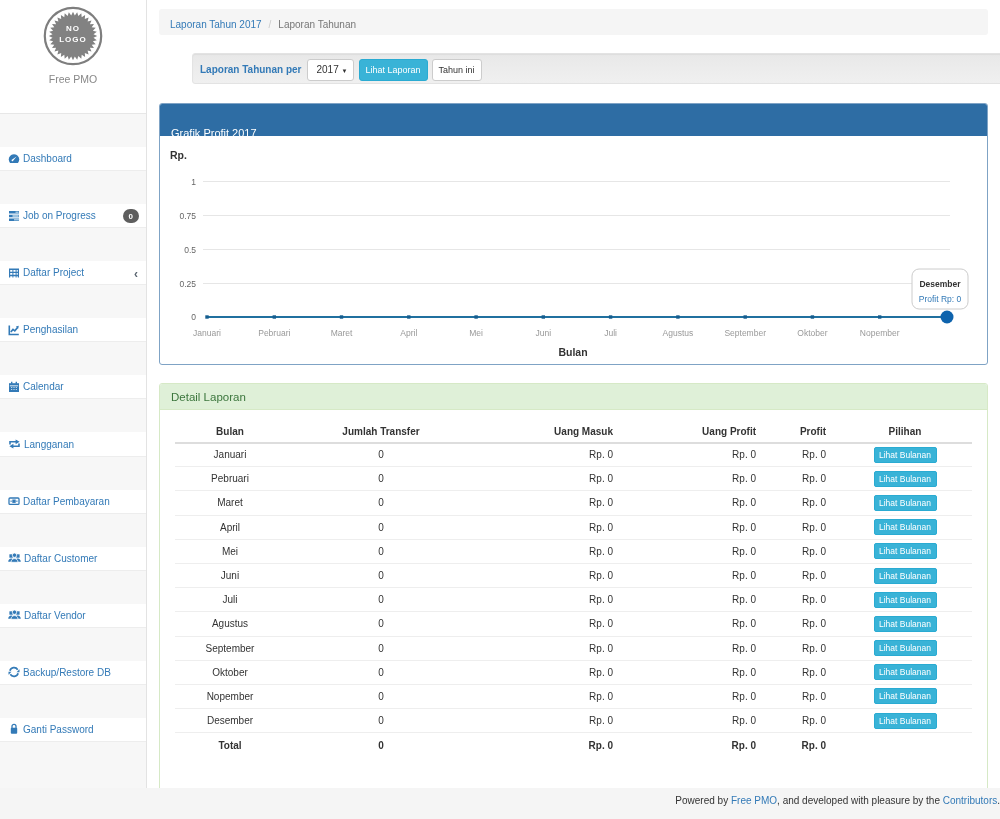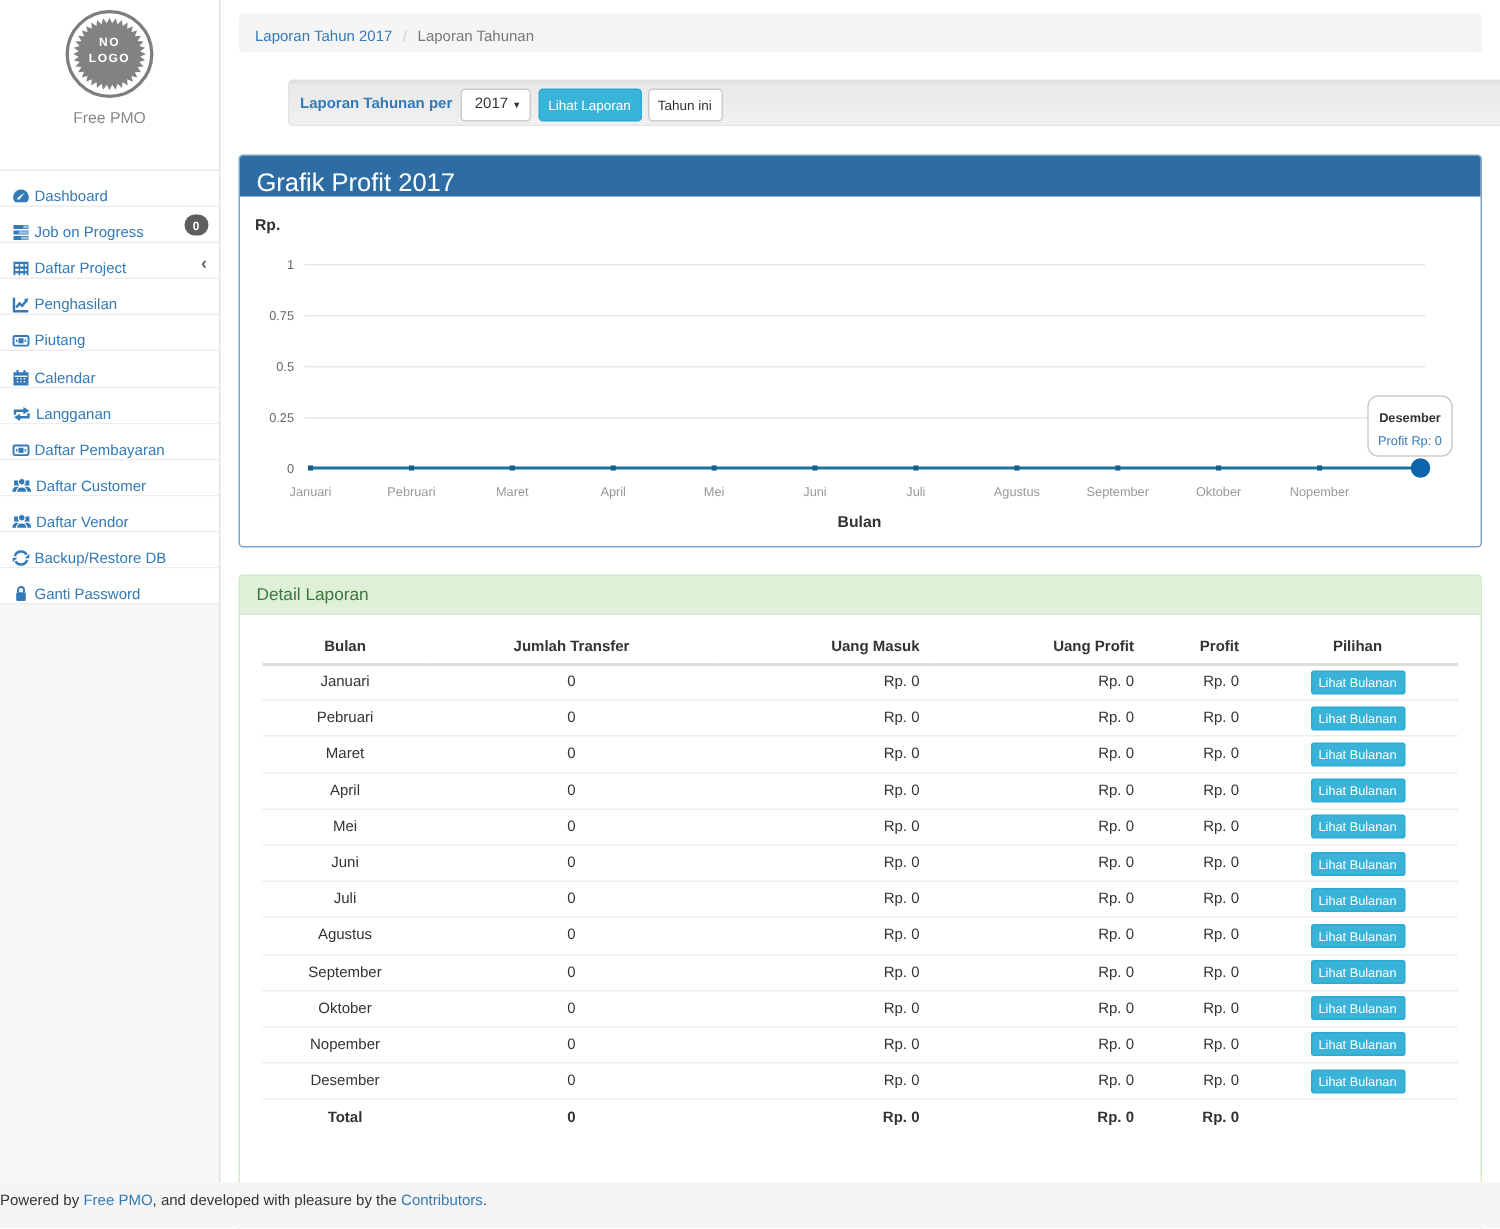--- a/index.html
+++ b/index.html
@@ -1,63 +1,63 @@
 <!DOCTYPE html>
 <html><head>
 <meta charset="utf-8">
 <style>
 * { margin:0; padding:0; box-sizing:border-box; }
 html,body { width:1000px; height:819px; }
 body { font-family:"Liberation Sans", sans-serif; font-size:10px; color:#333; background:#fff; position:relative; overflow:hidden; }
-a { text-decoration:none; color:#337ab7; }
+a { text-decoration:none; color:#337ab7;margin-top:33px; }
 
 
 #sidebar { position:absolute; left:0; top:0; width:147px; height:788px; background:#f7f7f7; border-right:1px solid #e3e3e3; }
 #logoblk { background:#fff; height:114px; border-bottom:1px solid #e7e7e7; position:relative; }
 #freepmo { position:absolute; left:0; right:0; top:73px; text-align:center; color:#888; font-size:10.5px; }
 #menu { list-style:none; }
 #menu li { height:24.1px; background:#fff; border-bottom:1px solid #ededed; position:relative; }
-#menu li a { display:flex; align-items:flex-end; height:100%; padding:0 8px 0 7.5px; font-size:10px; color:#337ab7; }
+#menu li a { display:flex; align-items:center; height:100%; padding:0 8px 0 7.5px; font-size:10px; color:#337ab7; }
 #menu li a svg { margin-right:3.5px; flex:none; }
 .badge0 { position:absolute; right:7.5px; top:5px; background:#5e5e5e; color:#fff; font-size:8px; font-weight:bold; border-radius:7px; padding:2.5px 5.5px; line-height:9px; }
 .chev { position:absolute; right:8px; top:6.5px; color:#5a6570; font-size:12px; font-weight:bold; line-height:12px; }
 
 
 #main { position:absolute; left:159px; top:0; width:829px; }
 #breadcrumb { position:absolute; top:9px; left:0; width:829px; height:26px; background:#f5f5f5; border-radius:3px; padding:10px 11px 2px; font-size:10px; line-height:11px; color:#777; }
 #breadcrumb .sep { color:#ccc; padding:0 7px; }
 #well { position:absolute; top:53px; left:0; width:829px; height:31px; background:linear-gradient(#e8e8e8,#f0f0f0); border:1px solid #e3e3e3; border-radius:3px; box-shadow:inset 0 1px 1px rgba(0,0,0,.05); padding:5px 7px 3px; display:flex; align-items:center;margin-left:33px; }
 #well label { font-weight:bold; color:#337ab7; font-size:10px; margin-right:5px; }
 #selyear { width:47px; height:22px; background:#fff; border:1px solid #ccc; border-radius:3px; position:relative; font-size:10px; line-height:20px; padding-left:9px; color:#333; margin-right:5px; }
 #selyear:after { content:"▼"; font-size:6px; color:#333; position:absolute; right:5px; top:8px; line-height:6px; }
 .btn { display:inline-block; height:22px; line-height:20px; border-radius:3px; font-size:9px; text-align:center; border:1px solid transparent; }
 .btn-info { background:#39b3d7; border-color:#2aabd2; color:#fff; }
 .btn-default { background:#fff; border-color:#ccc; color:#333; }
 
 
 .panel { position:absolute; left:0; width:829px; border-radius:3px; background:#fff; }
 #chartpanel { top:103px; height:262px; border:1px solid #7fa3c5; }
-#chartpanel .phead { background:#2e6da4; color:#fff; height:26.5px; line-height:27.5px; padding:4px 11px; font-size:17px; border-radius:2px 2px 0 0; }
+#chartpanel .phead { background:#2e6da4; color:#fff; height:26.5px; line-height:27.5px; padding:16px 11px; font-size:11px; border-radius:2px 2px 0 0; }
 #detailpanel { top:383px; height:492px; border:1px solid #d6e9c6; }
 #detailpanel .phead { background:#dff0d8; color:#3c763d; height:26px; line-height:26.5px; padding:0 11px; font-size:11.5px; border-bottom:1px solid #d6e9c6; border-radius:2px 2px 0 0; }
 
 
 #tbl { position:absolute; left:15px; top:37px; width:797px; border-collapse:collapse; font-size:10px; color:#333; }
 #tbl th { font-weight:bold; border-bottom:2px solid #ddd; height:21.5px; }
 #tbl td { height:24.2px; border-top:1px solid #eee; }
 #tbl .c1 { width:110px; text-align:center; }
 #tbl .c2 { width:192px; text-align:center; }
 #tbl .c3 { width:144px; text-align:right; padding-right:8px; }
 #tbl .c4 { width:143px; text-align:right; padding-right:8px; }
 #tbl .c5 { width:74px; text-align:right; padding-right:12px; }
 #tbl .c6 { width:134px; text-align:center; }
 .btn-xs { display:inline-block; width:63px; height:16px; line-height:15px; background:#39b3d7; border:1px solid #2aabd2; border-radius:2px; color:#fff; font-size:8.5px; text-align:center; }
 
 
-#footer { position:absolute; left:0; top:788px; width:1000px; height:31px; background:#f5f5f5; text-align:left; font-size:10px; color:#333; line-height:26px; }
+#footer { position:absolute; left:0; top:788px; width:1000px; height:31px; background:#f5f5f5; text-align:right; font-size:10px; color:#333; line-height:26px; }
 </style>
 </head>
 <body>
 
 <div id="sidebar">
   <div id="logoblk">
     <svg width="147" height="72" style="position:absolute;top:0;left:0">
       <circle cx="73" cy="36" r="28.2" fill="none" stroke="#7e7e7e" stroke-width="2.2"></circle>
       <polygon fill="#828282" points="73.0,11.8 74.8,15.5 77.2,12.2 78.3,16.1 81.3,13.3 81.7,17.3 85.1,15.0 84.8,19.1 88.6,17.5 87.6,21.4 91.5,20.4 89.9,24.2 94.0,23.9 91.7,27.3 95.7,27.7 92.9,30.7 96.8,31.8 93.5,34.2 97.2,36.0 93.5,37.8 96.8,40.2 92.9,41.3 95.7,44.3 91.7,44.7 94.0,48.1 89.9,47.8 91.5,51.6 87.6,50.6 88.6,54.5 84.8,52.9 85.1,57.0 81.7,54.7 81.3,58.7 78.3,55.9 77.2,59.8 74.8,56.5 73.0,60.2 71.2,56.5 68.8,59.8 67.7,55.9 64.7,58.7 64.3,54.7 60.9,57.0 61.2,52.9 57.4,54.5 58.4,50.6 54.5,51.6 56.1,47.8 52.0,48.1 54.3,44.7 50.3,44.3 53.1,41.3 49.2,40.2 52.5,37.8 48.8,36.0 52.5,34.2 49.2,31.8 53.1,30.7 50.3,27.7 54.3,27.3 52.0,23.9 56.1,24.2 54.5,20.4 58.4,21.4 57.4,17.5 61.2,19.1 60.9,15.0 64.3,17.3 64.7,13.3 67.7,16.1 68.8,12.2 71.2,15.5"></polygon>
       <text x="73" y="30.5" fill="#fff" font-size="8px" font-weight="bold" text-anchor="middle" letter-spacing="1">NO</text>
@@ -84,27 +84,20 @@
             <path fill="#337ab7" d="M1 1.5h10v9H1zm1.2 3.2h2.2V3H2.2zm3.2 0h2.2V3H5.4zm3.2 0h1.2V3H8.6zm-6.4 3h2.2V6.1H2.2zm3.2 0h2.2V6.1H5.4zm3.2 0h1.2V6.1H8.6zm-6.4 2.8h2.2V9.2H2.2zm3.2 0h2.2V9.2H5.4zm3.2 0h1.2V9.2H8.6z"></path>
           </svg> Daftar Project</a>
         <span class="chev">‹</span>
       </li>
     <li>
         <a href="#"><svg width="12" height="12" viewBox="0 0 12 12">
             <path fill="none" stroke="#337ab7" stroke-width="1.6" d="M1.3 1.5v9h9.5"></path>
             <path fill="none" stroke="#337ab7" stroke-width="1.7" d="M2.8 8 5 5.4l1.8 1.4 3-3.6"></path>
             <path fill="#337ab7" d="M10.8 1.7 7.9 2.6l2.2 2.1z"></path>
           </svg> Penghasilan</a>
-      </li>
-    <li>
-        <a href="#"><svg width="12" height="12" viewBox="0 0 12 12">
-            <rect x="1" y="3" width="10" height="6.4" rx="1" fill="none" stroke="#337ab7" stroke-width="1.3"></rect>
-            <rect x="4.3" y="4.5" width="3.4" height="3.4" fill="#337ab7"></rect>
-            <path fill="#337ab7" d="M2.6 5.4h1v1.6h-1zM8.4 5.4h1v1.6h-1z"></path>
-          </svg> Piutang</a>
       </li>
     <li>
         <a href="#"><svg width="12" height="12" viewBox="0 0 12 12">
             <path fill="#337ab7" d="M1 2.2h10V11H1z"></path>
             <path fill="#337ab7" d="M3 .7h1.4v2H3zM7.6 .7H9v2H7.6z"></path>
             <path fill="#fff" d="M1.8 4.4h8.4v.9H1.8z"></path>
             <path fill="#fff" d="M3.2 6h1v1h-1zm2.3 0h1v1h-1zm2.3 0h1v1h-1zM3.2 8h1v1h-1zm2.3 0h1v1h-1zm2.3 0h1v1h-1z" opacity=".85"></path>
           </svg> Calendar</a>
       </li>
     <li>

